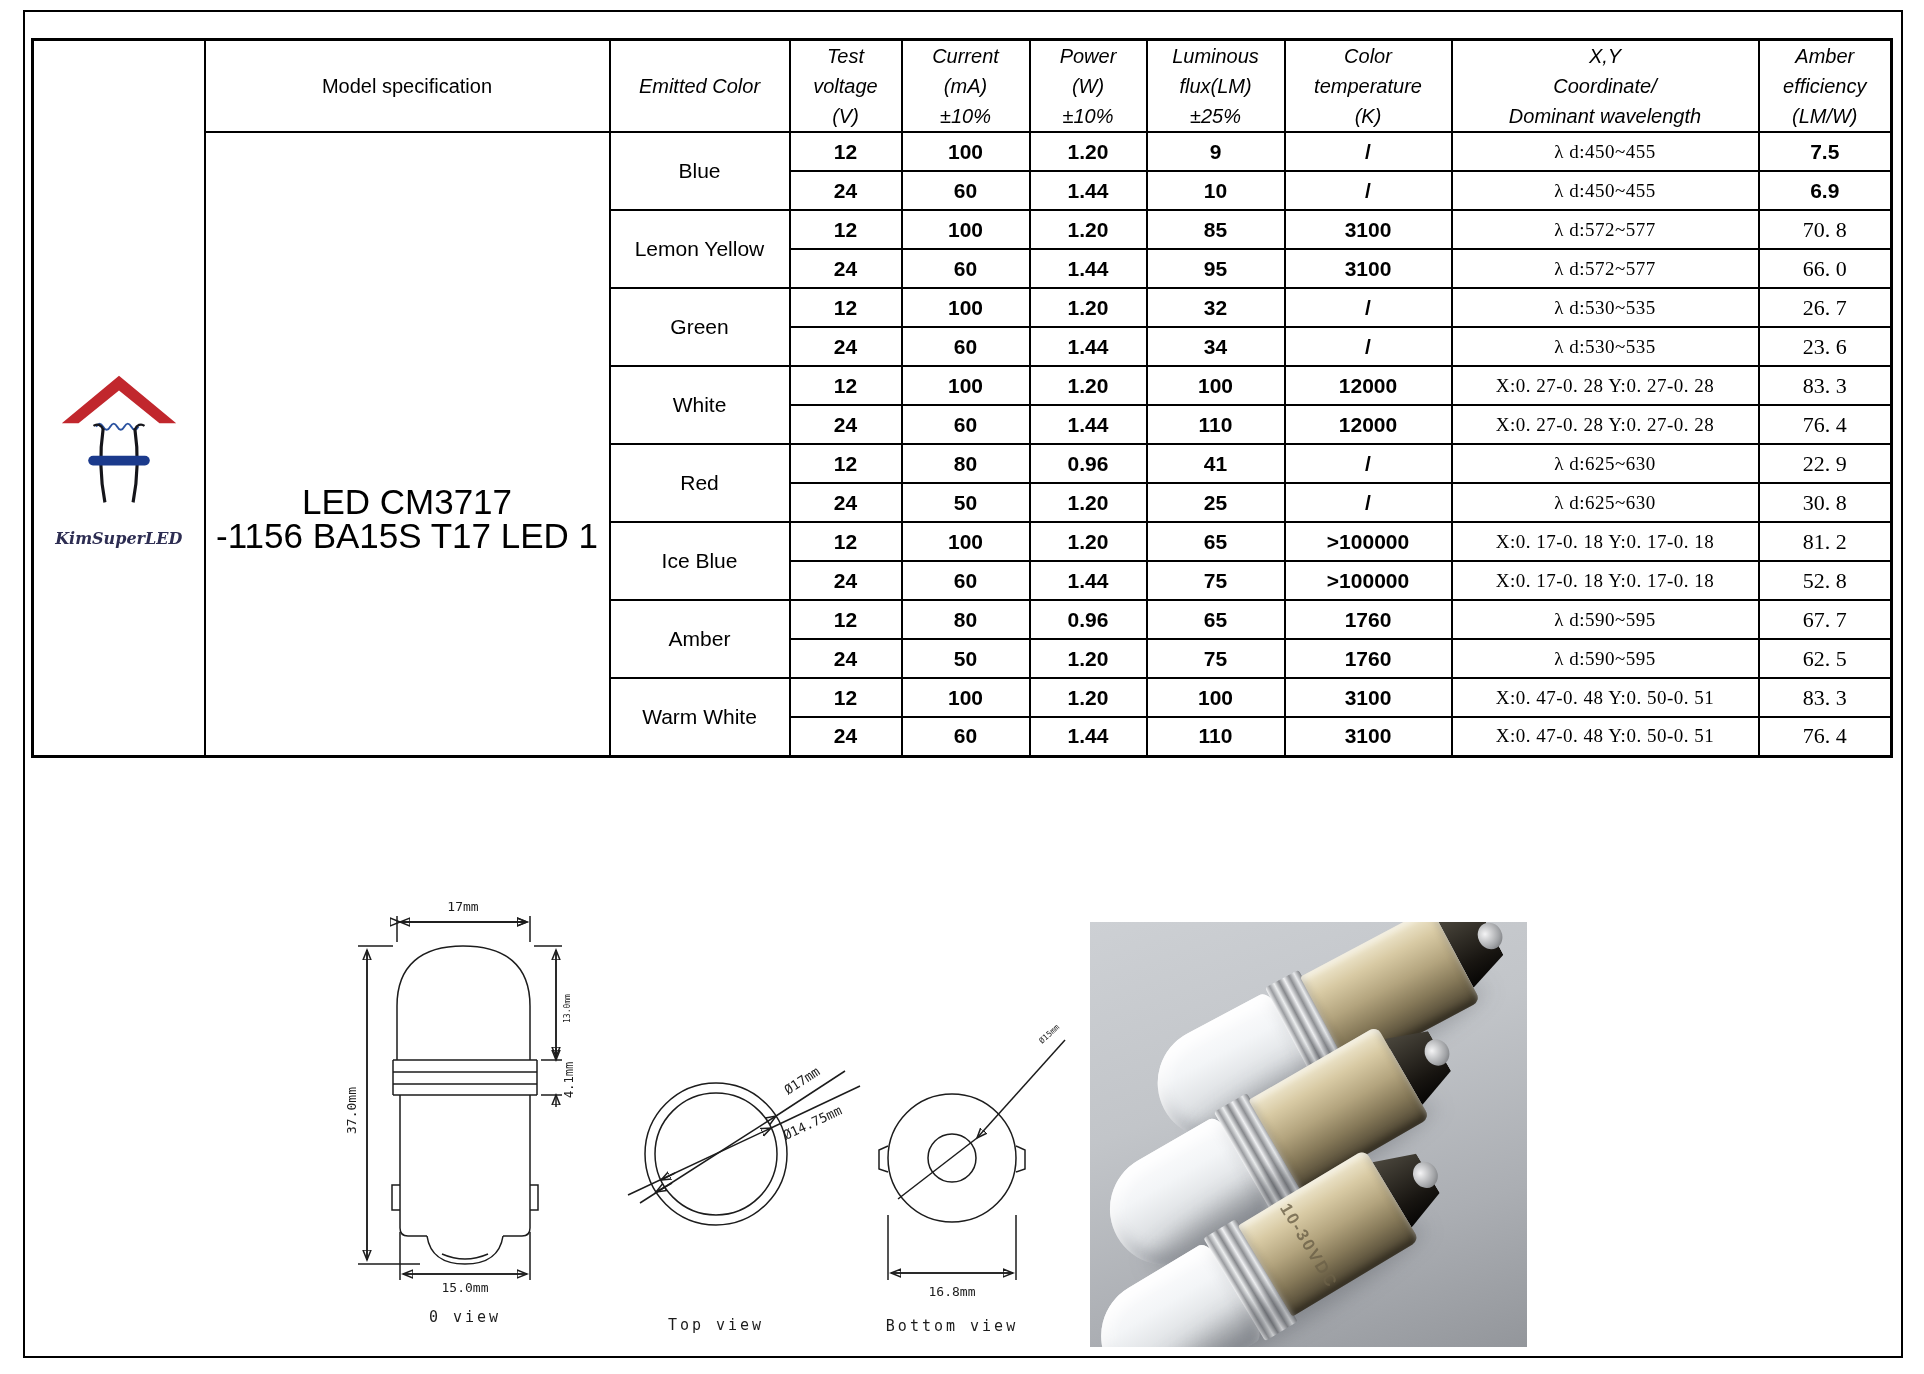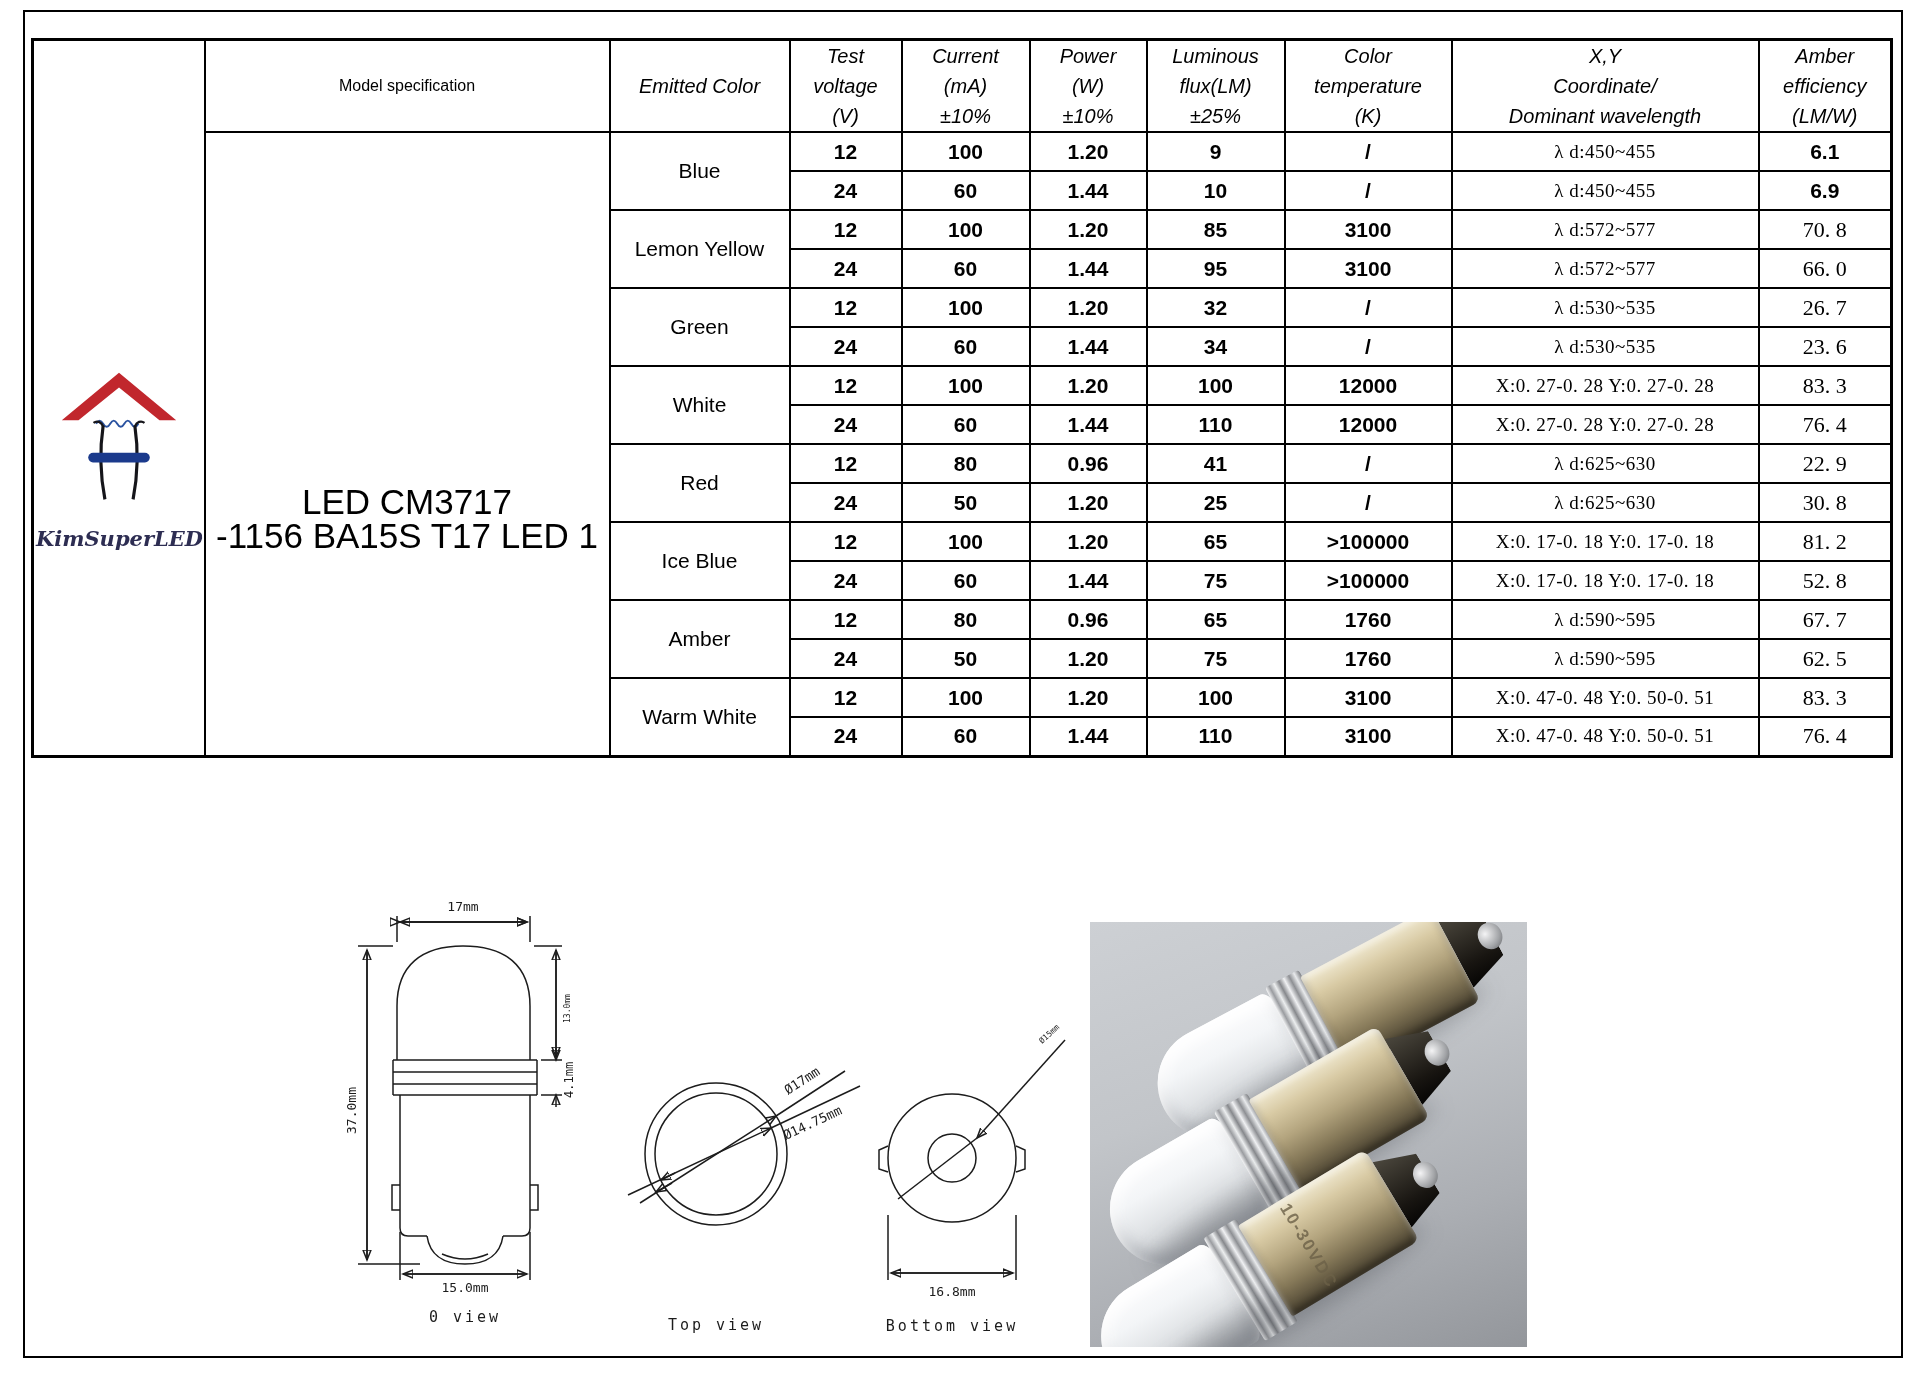--- a/index.html
+++ b/index.html
@@ -13,35 +13,35 @@
   #spec-table{position:absolute;left:31px;top:38px;border-collapse:collapse;
               table-layout:fixed;width:1859px;border:3px solid #000;}
   #spec-table td{border:2px solid #000;text-align:center;vertical-align:middle;
                  padding:0 2px;overflow:hidden;}
   tr.header-row{height:121px;}
   tr.header-row td{border-bottom:3px solid #000;}
   #spec-table tbody tr{height:39px;}
   tr.group-first td{border-top:3px solid #000;}
   .header-cell{font-size:20px;font-weight:400;}
   .header-cell .hline{line-height:30px;font-style:italic;}
-  .model-header{font-size:16px;}
+  .model-header{font-size:20px;}
   .logo-cell{vertical-align:top;border-bottom:3px solid #000;}
   .model-cell{vertical-align:top;}
   .model-line{font-size:35px;line-height:34px;}
   .model-pad{padding-top:150px;}
   .color-cell{font-size:21px;}
   .num{font-size:21px;font-weight:700;}
   .serif{font-family:"Liberation Serif","DejaVu Serif",serif;font-weight:400;margin-top:36px;}
   .xy{font-size:19px;letter-spacing:.5px;}
   .eff{font-size:22px;}
 
   
   .logo-wrap{padding-top:112px;text-align:center;}
   .brand-name{margin-top:6px;font-family:"DejaVu Serif","Liberation Serif",serif;
-              font-style:italic;font-weight:700;font-size:21px;color:#2d2d52;}
+              font-style:italic;font-weight:700;font-size:16px;color:#2d2d52;}
 
   
   .cad{position:absolute;}
   .cad text{font-family:"DejaVu Sans Mono",monospace;fill:#1c1c1c;}
   .cad .cap{font-size:15px;letter-spacing:3px;}
   .cad path,.cad line,.cad circle,.cad polyline,.cad polygon{stroke:#1c1c1c;fill:none;stroke-width:1.5;}
 
   
   .photo{position:absolute;left:1090px;top:922px;width:437px;height:425px;overflow:hidden;
          background:linear-gradient(160deg,#cdd0d4 0%,#c2c5c9 38%,#abaeb3 72%,#93969b 100%);}
@@ -147,21 +147,21 @@
               <div class="model-line">-1156 BA15S T17 LED 1</div>
             </div>
           </td>
           <td class="color-cell" rowspan="2">Blue</td>
           <td class="num">12</td>
           <td class="num">100</td>
           <td class="num">1.20</td>
           <td class="num">9</td>
           <td class="num">/</td>
           <td class="serif xy">λ d:450~455</td>
-          <td class="num eff-sans">6.1</td>
+          <td class="num eff-sans">7.5</td>
         </tr>
         <tr>
           <td class="num">24</td>
           <td class="num">60</td>
           <td class="num">1.44</td>
           <td class="num">10</td>
           <td class="num">/</td>
           <td class="serif xy">λ d:450~455</td>
           <td class="num eff-sans">6.9</td>
         </tr>

